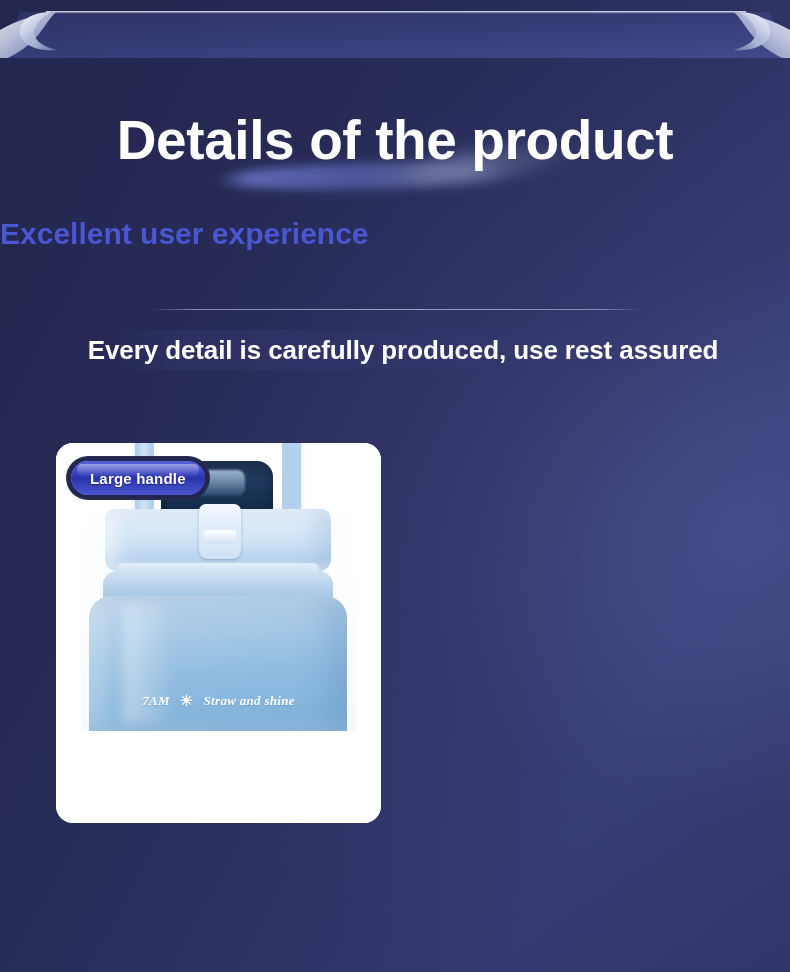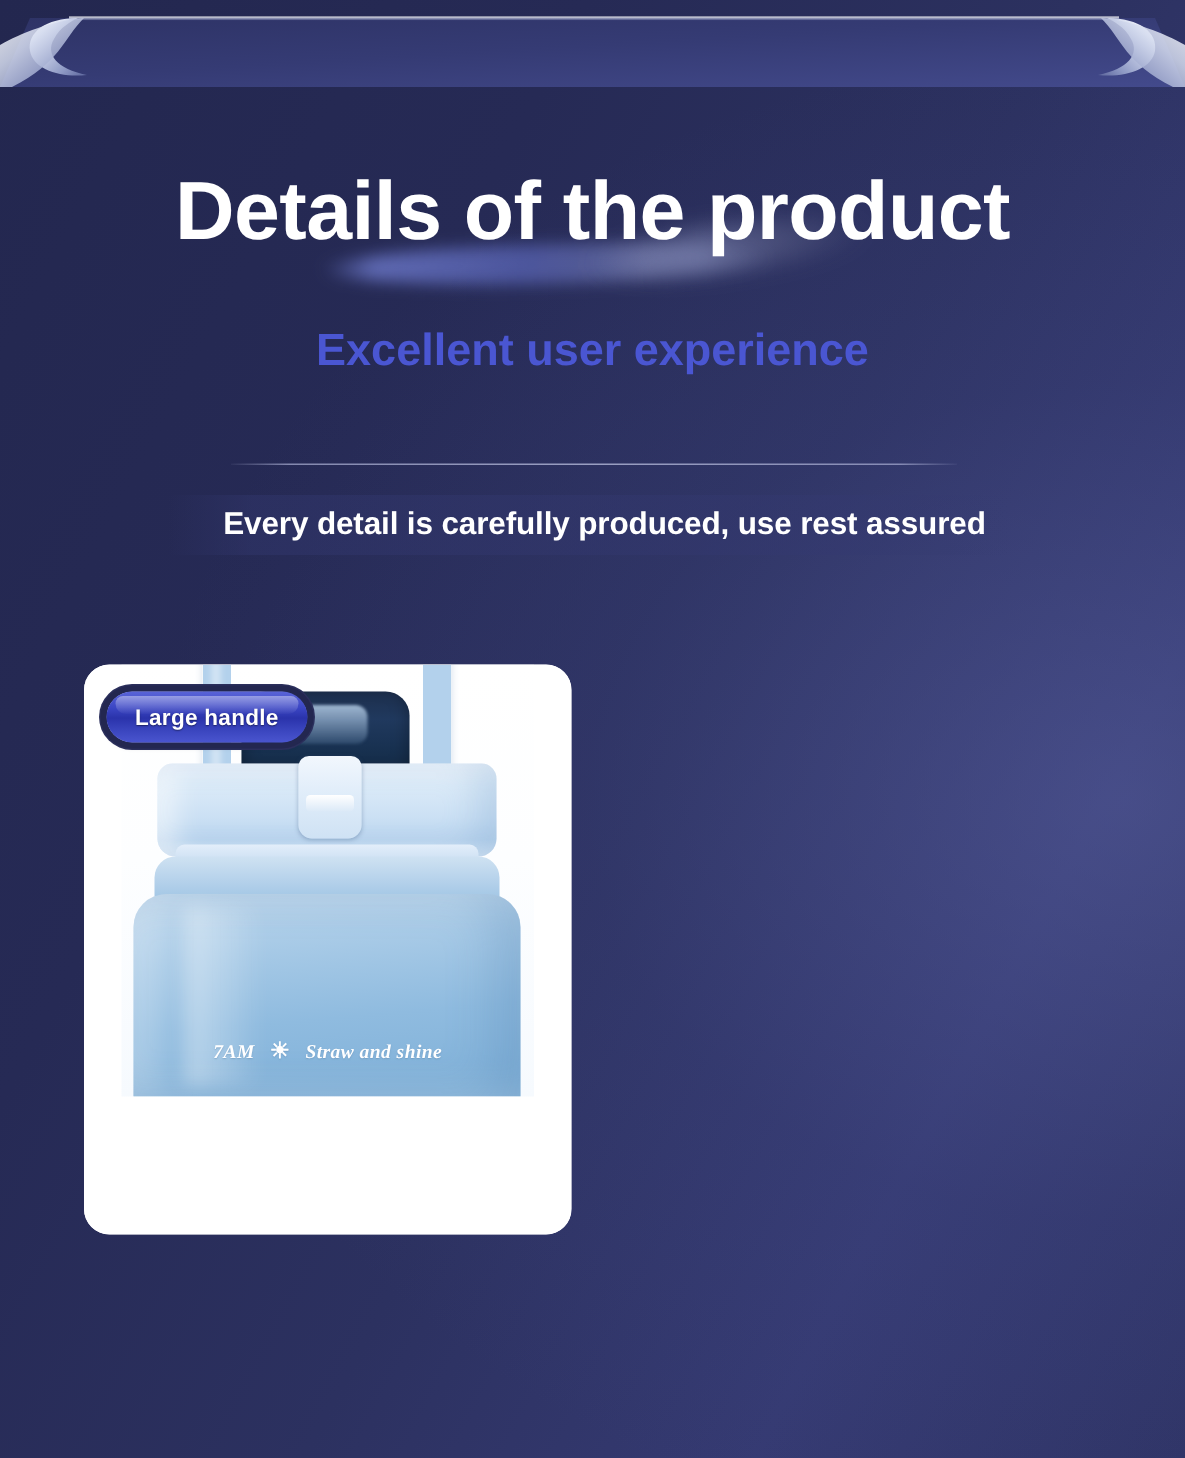--- a/index.html
+++ b/index.html
@@ -82,21 +82,21 @@
   }
 
   .subtitle {
     position:absolute; left:0; top:213px;
     width:790px;
     font-size:30px;
     font-weight:bold;
     color:#4a56d2;
     letter-spacing:0px;
     line-height:42px;
-    text-align:center;
+    text-align:left;
   }
 
   .divider {
     position:absolute;
     left:154px; top:309px;
     width:484px; height:1px;
     background:linear-gradient(90deg,
         rgba(190,195,230,0.05) 0%,
         rgba(190,195,230,0.62) 8%,
         rgba(200,205,235,0.70) 50%,
@@ -111,21 +111,21 @@
     background:linear-gradient(90deg,
         rgba(44,49,100,0.0) 0%,
         rgba(48,53,106,0.55) 10%,
         rgba(52,57,112,0.50) 80%,
         rgba(44,49,100,0.0) 100%);
     border-radius:3px;
   }
   .tagline {
     position:absolute; left:0; top:335px;
     width:790px;
-    font-size:21px;
+    font-size:26px;
     font-weight:bold;
     color:#ffffff;
     letter-spacing:-0.1px;
     line-height:30px;
     text-align:center;
     padding-left:16px;
   }
 
   
   .cards {

